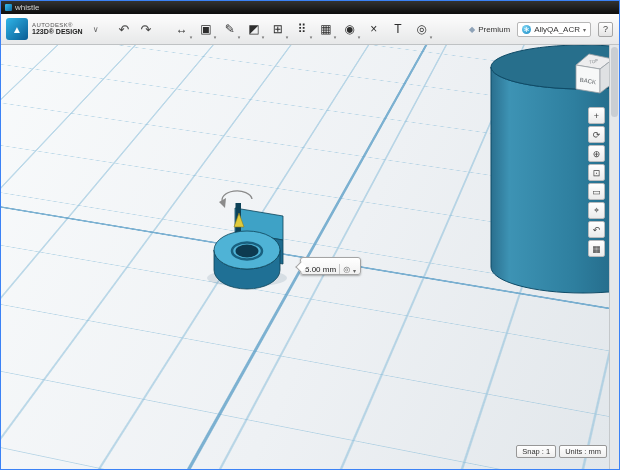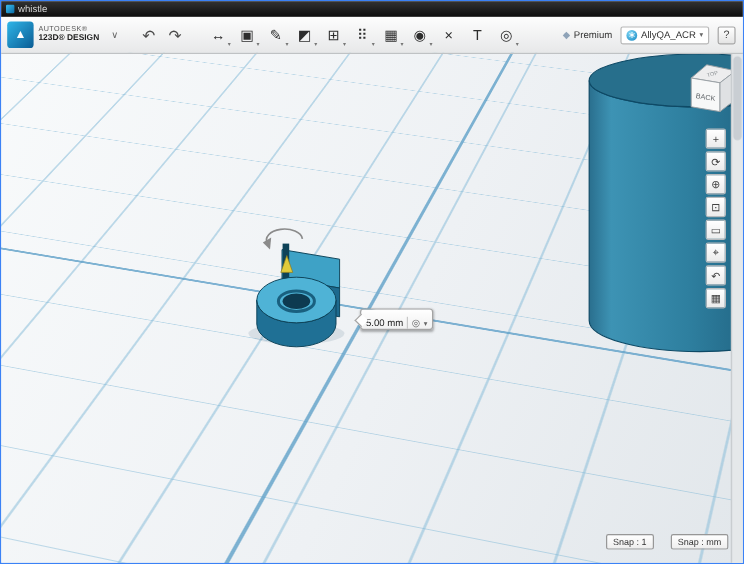--- a/index.html
+++ b/index.html
@@ -52,21 +52,21 @@
   .nav-btn{width:15px;height:15px;background:linear-gradient(#ffffff,#ebebeb);border:1px solid #b7babd;border-radius:2px;font-size:9px;color:#444;display:flex;align-items:center;justify-content:center;}
 
   
   .dim-tip{position:absolute;left:299px;top:256px;height:16px;display:flex;align-items:flex-end;gap:3px;background:linear-gradient(#ffffff,#f1f1f1);border:1px solid #a4a4a4;border-radius:3px;box-shadow:0 1px 2px rgba(0,0,0,.3);padding:0 4px;font-size:8px;color:#222;z-index:10;}
   .dim-tip::before{content:"";position:absolute;left:-4px;top:5px;width:7px;height:7px;background:#fff;border-left:1px solid #a4a4a4;border-bottom:1px solid #a4a4a4;transform:rotate(45deg);}
   .dim-divider{width:1px;height:10px;background:#c7c7c7;}
   .dim-icon{font-size:8px;color:#666;}
   .dim-caret{font-size:6px;color:#666;}
 
   
-  .status-group{position:absolute;right:12px;bottom:11px;display:flex;gap:14px;z-index:10;}
+  .status-group{position:absolute;right:12px;bottom:11px;display:flex;gap:3px;z-index:10;}
   .status-box{background:linear-gradient(#ffffff,#eeeeee);border:1px solid #979797;border-radius:2px;font-size:7.5px;color:#333;padding:2px 5px;line-height:1;}
 
   
   .scrollbar{position:absolute;top:43px;right:0;width:9px;bottom:0;background:#e5e8ea;border-left:1px solid #c4c8cb;z-index:11;}
   .scroll-thumb{position:absolute;top:3px;left:1px;right:1px;height:70px;background:#c9ced3;border-radius:4px;}
 </style>
 </head>
 <body>
 
 <div class="window">
@@ -224,20 +224,20 @@
     <div class="nav-btn">
         <span>↶</span>
       </div>
     <div class="nav-btn">
         <span>▦</span>
       </div>
   </div>
 
   <div class="status-group">
     <div class="status-box">Snap : 1</div>
-    <div class="status-box">Snap : mm</div>
+    <div class="status-box">Units : mm</div>
   </div>
 
   <div class="scrollbar">
     <div class="scroll-thumb"></div>
   </div>
 
 </div>
 
 </body></html>

